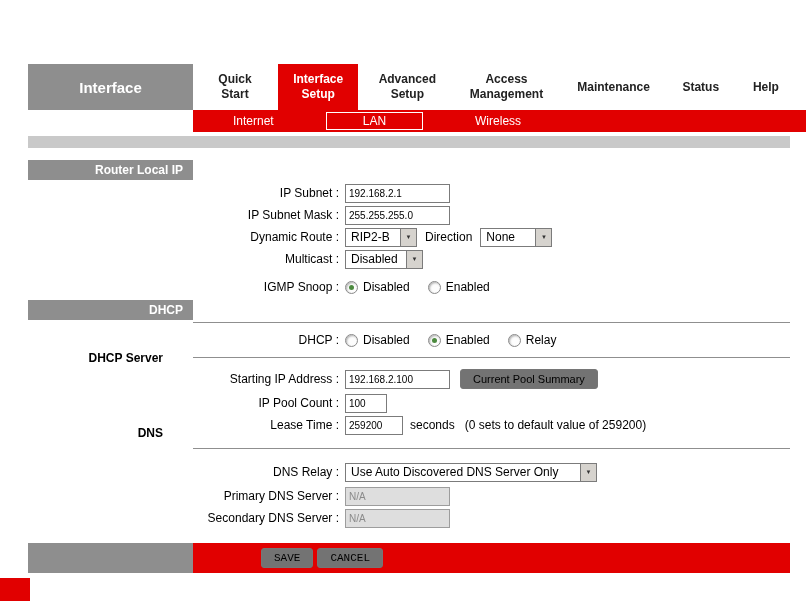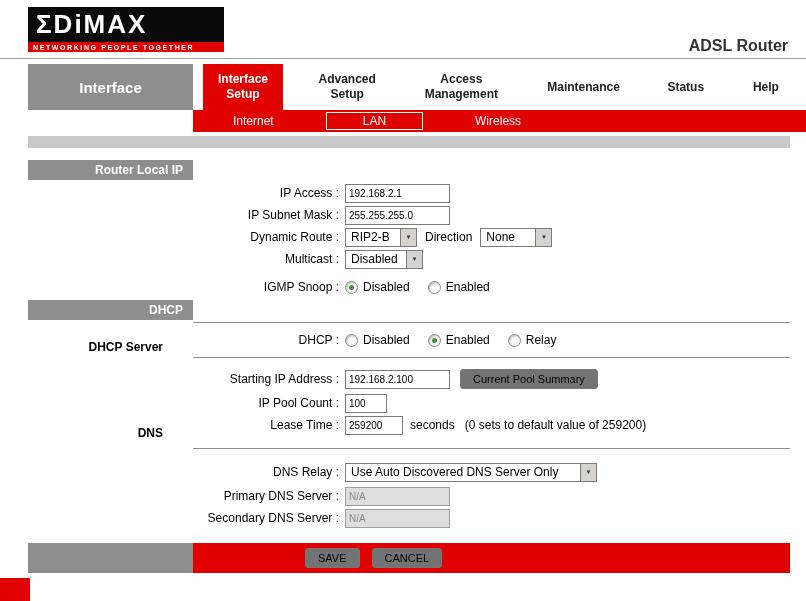--- a/index.html
+++ b/index.html
@@ -35,21 +35,21 @@
   .section { position:absolute; left:28px; width:762px; display:flex; }
   .sec1 { top:148px; }
   .sec2 { top:300px; }
   .section-left { flex:0 0 165px; position:relative; }
   .section-right { flex:1; }
   .band { height:20px; background:#8e8e8e; color:#fff; font-weight:bold; font-size:12px;
           line-height:20px; text-align:right; padding-right:10px; }
   .band.mt12 { margin-top:12px; }
   .group-label { position:absolute; right:0; width:165px; text-align:right; padding-right:30px;
                  font-weight:bold; font-size:12px; color:#000; }
-  .gl-dhcp-server { top:40px; }
+  .gl-dhcp-server { top:51px; }
   .gl-dns { top:126px; }
 
   .s1right { padding-top:34px; }
   .form-row { display:flex; align-items:center; height:22px; }
   .form-row.h26 { height:26px; }
   .form-row.h34 { height:34px; }
   .row-label { flex:0 0 152px; text-align:right; padding-right:6px; font-size:12px; color:#000; }
   .hr { border-top:1px solid #8f8f8f; height:0; }
   .mt22{margin-top:22px}.mt12{margin-top:12px}.mt10{margin-top:10px}.mt8{margin-top:8px}.mt4{margin-top:4px}
 
@@ -73,39 +73,33 @@
                   border-radius:50%; background:#4c8a3f; }
 
   .btn { font-family:inherit; font-size:11px; color:#000; background:#737373; border:1px solid #767676;
          border-radius:3px; padding:3px 12px; cursor:pointer; }
   .pool-btn { margin-left:10px; }
   .suffix { margin-left:7px; white-space:pre; font-size:12px; }
 
   
   .footer { position:absolute; left:28px; top:543px; width:762px; height:30px; display:flex; }
   .footer-left { flex:0 0 165px; background:#8e8e8e; }
-  .footer-right { flex:1; background:#e10000; display:flex; align-items:center; gap:12px; padding-left:112px; }
+  .footer-right { flex:1; background:#e10000; display:flex; align-items:center; gap:4px; padding-left:68px;font-family:Liberation Mono, monospace; }
   .bottom-accent { position:absolute; left:0; top:578px; width:30px; height:23px; background:#e10000; }
 </style>
 </head>
 <body>
 
 <div class="page">
 
-  <div class="header">
-    <div class="logo">
-      <div class="logo-box">ΣDiMAX</div>
-      <div class="logo-bar">NETWORKING PEOPLE TOGETHER</div>
-    </div>
-    <div class="product-title">ADSL Router</div>
-  </div>
 
   <div class="nav-row">
     <div class="side-title">Interface</div>
     <div class="tabs">
+      <div class="tab w-qs">Quick Start</div>
       <div class="tab w-is active">Interface Setup</div>
       <div class="tab w-as">Advanced Setup</div>
       <div class="tab w-am">Access Management</div>
       <div class="tab w-mt">Maintenance</div>
       <div class="tab w-st">Status</div>
       <div class="tab w-hp">Help</div>
     </div>
   </div>
 
   <div class="subnav">
@@ -116,21 +110,21 @@
 
   <div class="top-strip"></div>
 
   <div class="section sec1">
     <div class="section-left">
       <div class="band mt12">Router Local IP</div>
     </div>
     <div class="section-right s1right">
 
       <div class="form-row">
-        <div class="row-label">IP Access :</div>
+        <div class="row-label">IP Subnet :</div>
         <input type="text" class="text-input w105" value="192.168.2.1" style="">
       </div>
 
       <div class="form-row">
         <div class="row-label">IP Subnet Mask :</div>
         <input type="text" class="text-input w105" value="255.255.255.0" style="">
       </div>
 
       <div class="form-row">
         <div class="row-label">Dynamic Route :</div>

